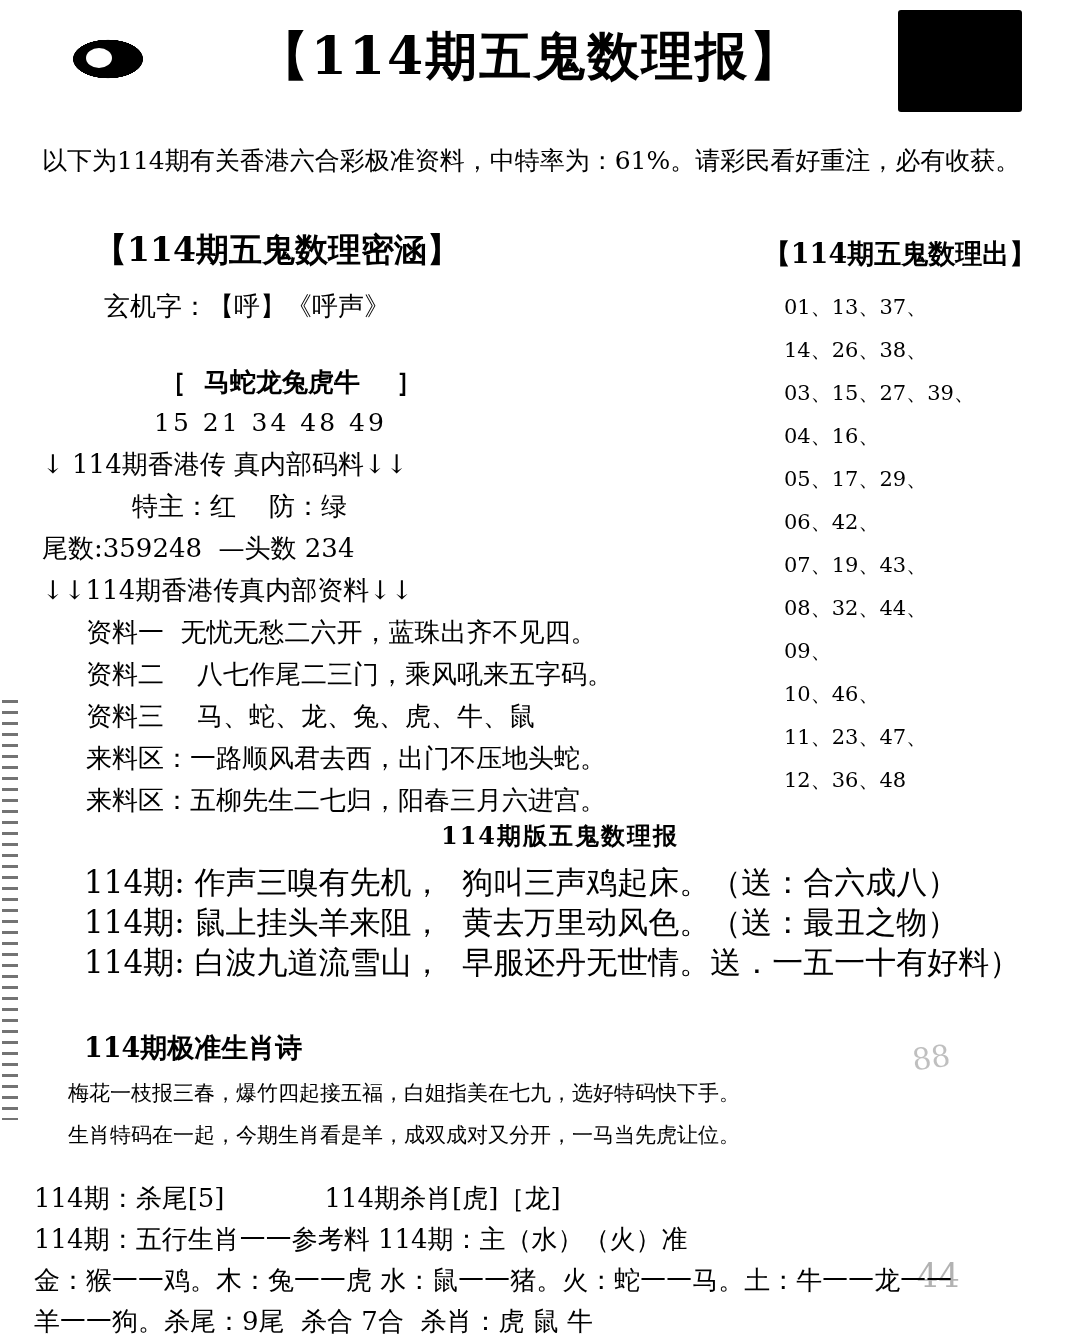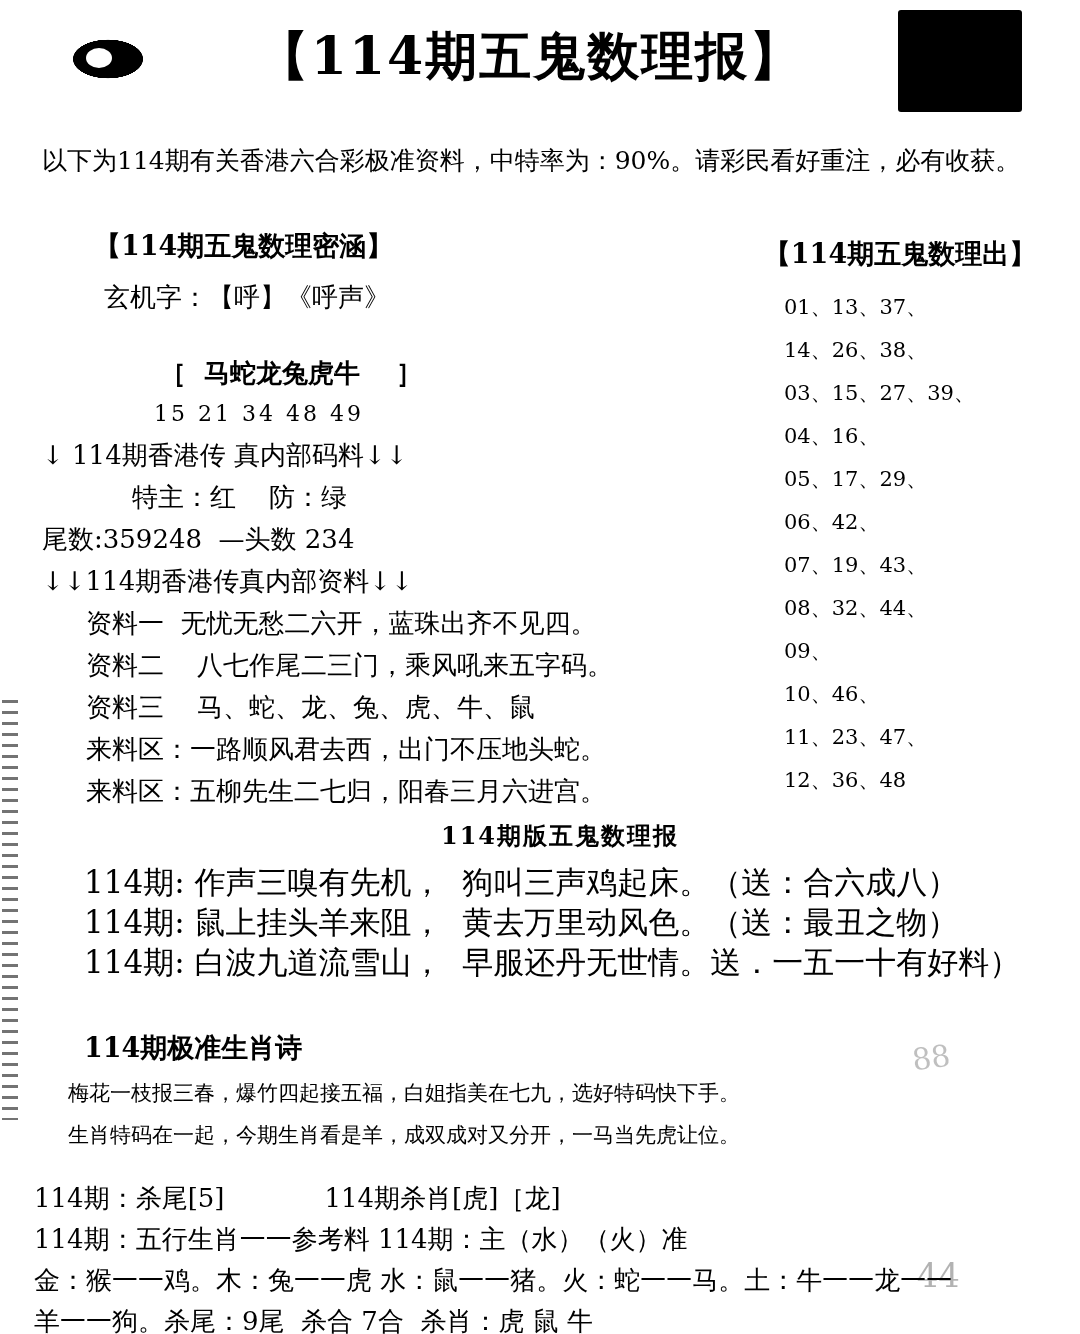--- a/index.html
+++ b/index.html
@@ -87,36 +87,36 @@
 
   
   .left-col {
     position: absolute;
     left: 42px;
     top: 228px;
     width: 680px;
     font-family: "DejaVu Serif", "Liberation Serif", serif;
   }
   .sec-title {
-    font-size: 27px;
+    font-size: 33px;
     font-weight: bold;
     margin: 0 0 12px 52px;
   }
   .row {
     font-size: 26px;
     line-height: 42px;
     white-space: pre;
   }
   .indent-1 { padding-left: 62px; }
   .indent-2 { padding-left: 90px; }
   .indent-3 { padding-left: 118px; }
   .indent-4 { padding-left: 44px; }
   .bold { font-weight: bold; margin-top: 34px; }
   .nums-row {
-    font-size: 22px;
+    font-size: 25px;
     letter-spacing: 3px;
     padding-left: 112px;
     line-height: 40px;
   }
 
   
   .right-col {
     position: absolute;
     left: 740px;
     top: 228px;
@@ -245,21 +245,21 @@
 <body>
 
 <div class="page">
 
   <div class="header">
     <div class="logo-blob"></div>
     <div class="main-title">【114期五鬼数理报】</div>
     <div class="black-box"></div>
   </div>
 
-  <div class="intro">以下为114期有关香港六合彩极准资料，中特率为：90%。请彩民看好重注，必有收获。</div>
+  <div class="intro">以下为114期有关香港六合彩极准资料，中特率为：61%。请彩民看好重注，必有收获。</div>
 
   <div class="left-col">
     <div class="sec-title">【114期五鬼数理密涵】</div>
     <div class="row indent-1">玄机字：【呼】《呼声》</div>
     <div class="row indent-3 bold">［  马蛇龙兔虎牛    ］</div>
     <div class="nums-row">15  21  34  48  49</div>
     <div class="row">↓ 114期香港传 真内部码料↓↓</div>
     <div class="row indent-2">特主：红    防：绿</div>
     <div class="row">尾数:359248  —头数 234</div>
     <div class="row">↓↓114期香港传真内部资料↓↓</div>

